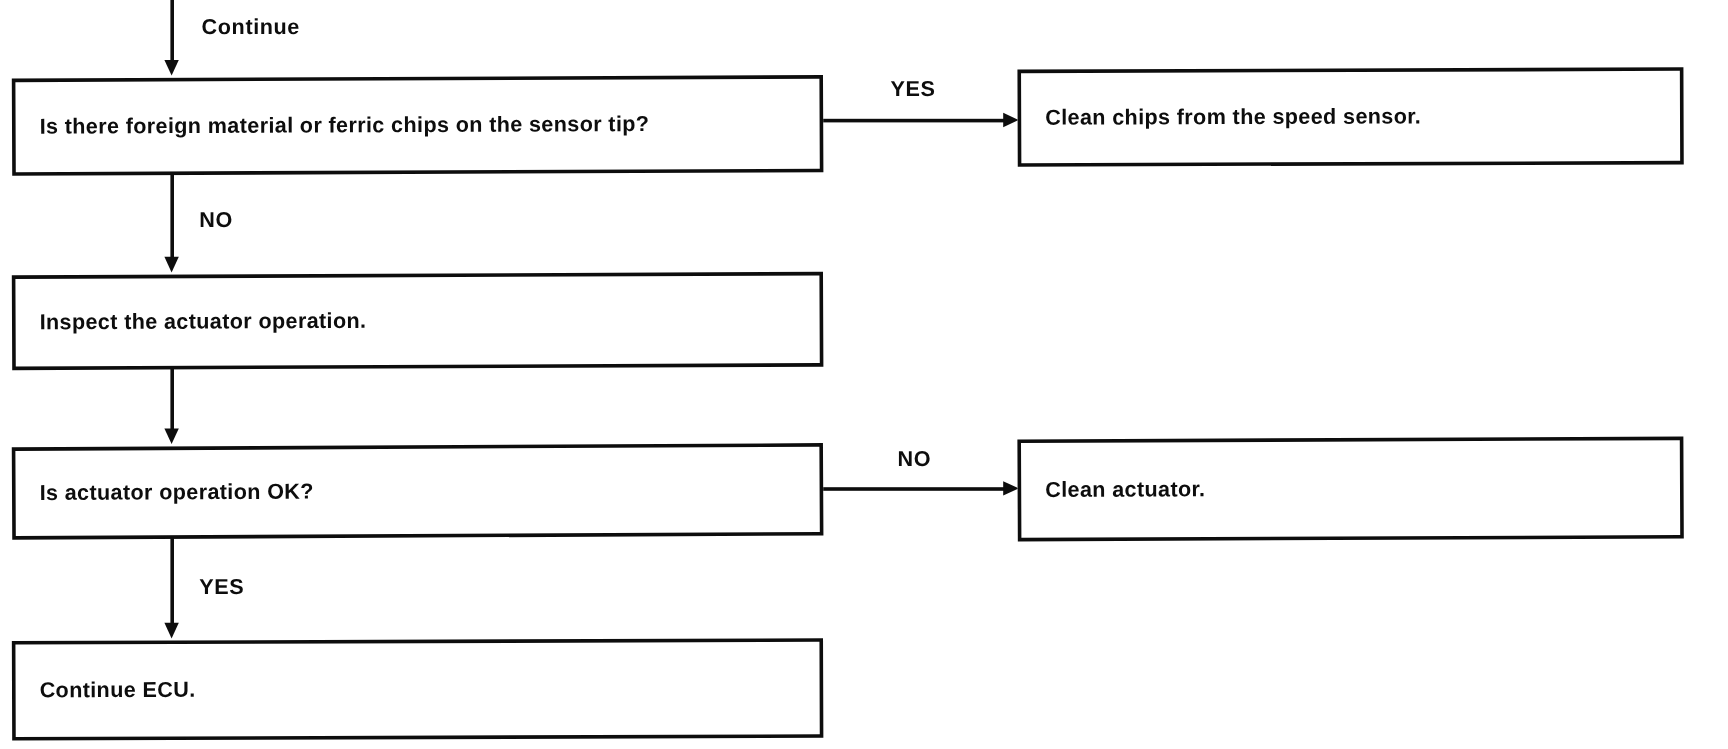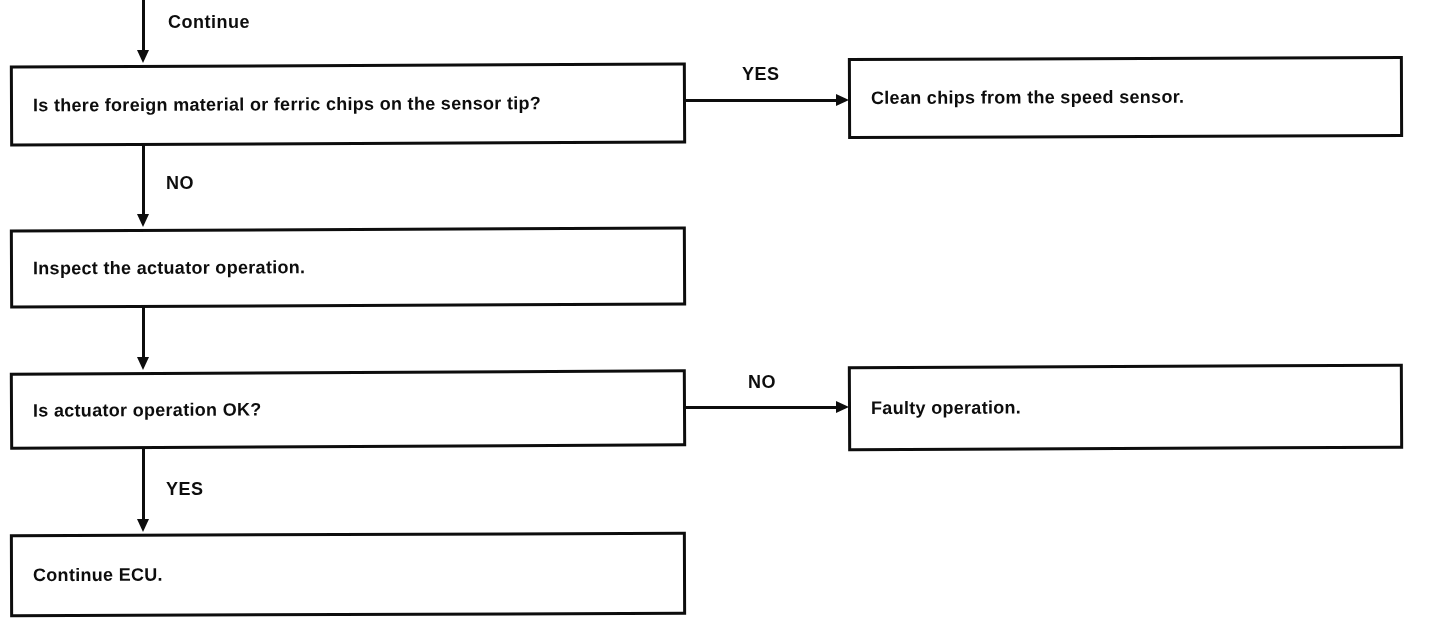--- a/index.html
+++ b/index.html
@@ -125,21 +125,21 @@
   <div class="vline v-mid"></div>
   <div class="arrow-down ah-mid"></div>
   <div class="box box-q2">
     <span>Is actuator operation OK?</span>
   </div>
 
   <div class="hline h-no2"></div>
   <div class="arrow-right ah-no2"></div>
   <div class="edge-label lbl-no2">NO</div>
   <div class="box box-faulty">
-    <span>Faulty operation.</span>
+    <span>Clean actuator.</span>
   </div>
 
   <div class="vline v-yes2"></div>
   <div class="arrow-down ah-yes2"></div>
   <div class="edge-label lbl-yes2">YES</div>
   <div class="box box-ecu">
     <span>Continue ECU.</span>
   </div>
 
 </div>

